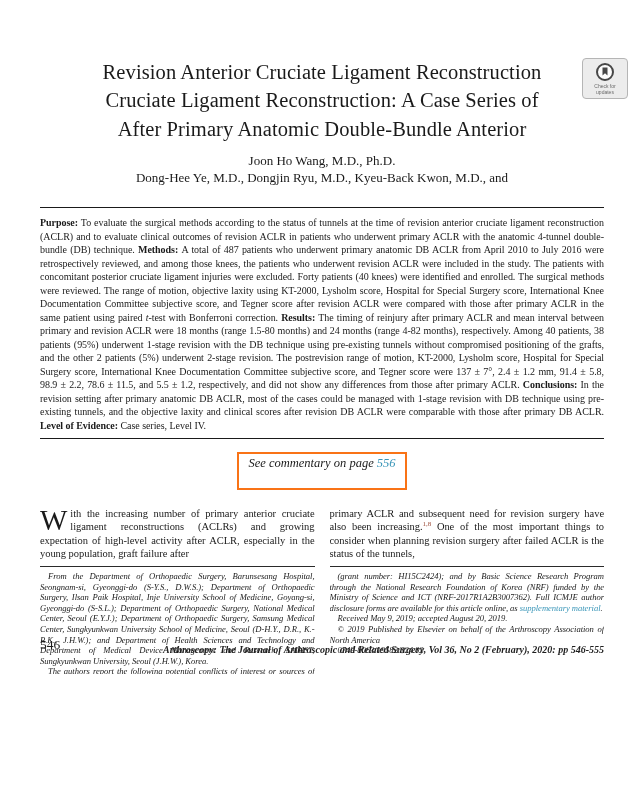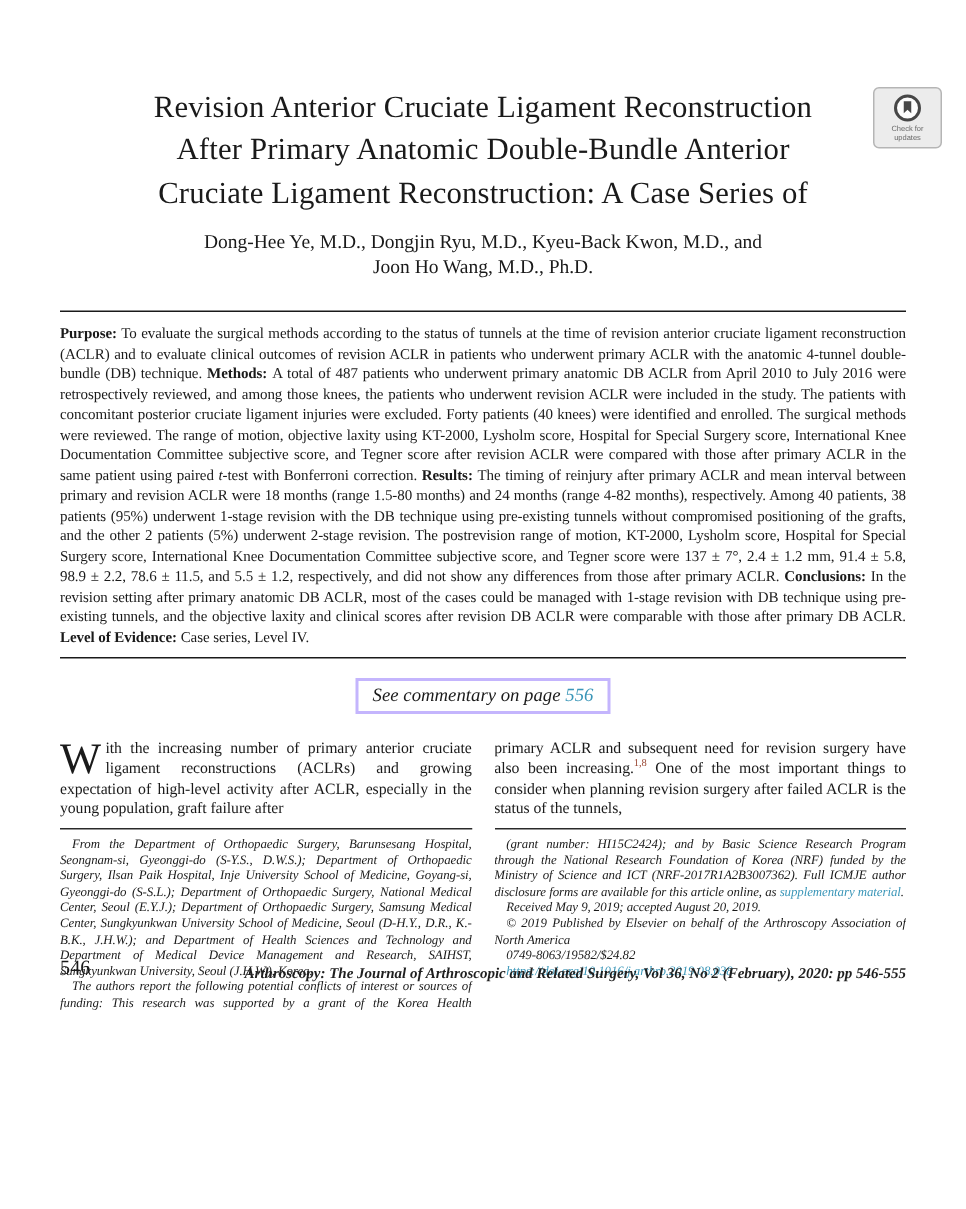--- a/index.html
+++ b/index.html
@@ -65,22 +65,22 @@
     font-size: 10px;
     line-height: 13.5px;
     text-align: justify;
     letter-spacing: -0.05px;
   }
 
   
   .commentary-wrap { margin-top: 13px; text-align: center; }
   .commentary-box {
     display: inline-block;
-    border: 2px solid #c4b5fd;
-    padding: 2px 9px 3px 9px;
+    border: 2px solid #f97316;
+    padding: 2px 9px 17px 9px;
     font-size: 12.5px;
   }
 
   
   .columns {
     margin-top: 17px;
     display: flex;
     gap: 15px;
     height: 216px;
     overflow: hidden;
@@ -141,27 +141,27 @@
         </svg>
     </div>
     <div class="badge-text">
       <span>Check for</span><br>
       <span>updates</span>
     </div>
   </div>
 
   <h1 class="title">
     <span class="tline">Revision Anterior Cruciate Ligament Reconstruction</span>
+    <span class="tline">Cruciate Ligament Reconstruction: A Case Series of</span>
     <span class="tline">After Primary Anatomic Double-Bundle Anterior</span>
-    <span class="tline">Cruciate Ligament Reconstruction: A Case Series of</span>
   </h1>
 
   <div class="authors">
+    <span class="aline">Joon Ho Wang, M.D., Ph.D.</span>
     <span class="aline">Dong-Hee Ye, M.D., Dongjin Ryu, M.D., Kyeu-Back Kwon, M.D., and</span>
-    <span class="aline">Joon Ho Wang, M.D., Ph.D.</span>
   </div>
 
   <div class="rule rule-1"></div>
 
   <p class="abstract"><span class="r-b">Purpose: </span><span class="r-n">To evaluate the surgical methods according to the status of tunnels at the time of revision anterior cruciate ligament reconstruction (ACLR) and to evaluate clinical outcomes of revision ACLR in patients who underwent primary ACLR with the anatomic 4-tunnel double-bundle (DB) technique. </span><span class="r-b">Methods: </span><span class="r-n">A total of 487 patients who underwent primary anatomic DB ACLR from April 2010 to July 2016 were retrospectively reviewed, and among those knees, the patients who underwent revision ACLR were included in the study. The patients with concomitant posterior cruciate ligament injuries were excluded. Forty patients (40 knees) were identified and enrolled. The surgical methods were reviewed. The range of motion, objective laxity using KT-2000, Lysholm score, Hospital for Special Surgery score, International Knee Documentation Committee subjective score, and Tegner score after revision ACLR were compared with those after primary ACLR in the same patient using paired </span><span class="r-i">t</span><span class="r-n">-test with Bonferroni correction. </span><span class="r-b">Results: </span><span class="r-n">The timing of reinjury after primary ACLR and mean interval between primary and revision ACLR were 18 months (range 1.5-80 months) and 24 months (range 4-82 months), respectively. Among 40 patients, 38 patients (95%) underwent 1-stage revision with the DB technique using pre-existing tunnels without compromised positioning of the grafts, and the other 2 patients (5%) underwent 2-stage revision. The postrevision range of motion, KT-2000, Lysholm score, Hospital for Special Surgery score, International Knee Documentation Committee subjective score, and Tegner score were 137 ± 7°, 2.4 ± 1.2 mm, 91.4 ± 5.8, 98.9 ± 2.2, 78.6 ± 11.5, and 5.5 ± 1.2, respectively, and did not show any differences from those after primary ACLR. </span><span class="r-b">Conclusions: </span><span class="r-n">In the revision setting after primary anatomic DB ACLR, most of the cases could be managed with 1-stage revision with DB technique using pre-existing tunnels, and the objective laxity and clinical scores after revision DB ACLR were comparable with those after primary DB ACLR. </span><span class="r-b">Level of Evidence: </span><span class="r-n">Case series, Level IV.</span></p>
 
   <div class="rule rule-2"></div>
 
   <div class="commentary-wrap">
     <span class="commentary-box"><span class="r-i">See commentary on page </span><span class="r-ilink">556</span></span>
@@ -179,21 +179,20 @@
     </div>
 
     <div class="col">
       <p class="body-par"><span class="r-n">primary ACLR and subsequent need for revision surgery have also been increasing.</span><span class="r-sup">1,8</span><span class="r-n"> One of the most important things to consider when planning revision surgery after failed ACLR is the status of the tunnels,</span></p>
       <div class="fn">
         <div class="fn-rule"></div>
         <p><span class="r-n">(grant number: HI15C2424); and by Basic Science Research Program through the National Research Foundation of Korea (NRF) funded by the Ministry of Science and ICT (NRF-2017R1A2B3007362). Full ICMJE author disclosure forms are available for this article online, as </span><span class="r-link">supplementary material</span><span class="r-n">.</span></p>
         <p><span class="r-n">Received May 9, 2019; accepted August 20, 2019.</span></p>
         <p><span class="r-n">© 2019 Published by Elsevier on behalf of the Arthroscopy Association of North America</span></p>
         <p><span class="r-n">0749-8063/19582/$24.82</span></p>
-        <p><span class="r-link">https://doi.org/10.1016/j.arthro.2019.08.038</span></p>
       </div>
     </div>
 
   </div>
 
   <div class="footer">
     <span class="pagenum">546</span>
     <span class="journal">Arthroscopy: The Journal of Arthroscopic and Related Surgery, Vol 36, No 2 (February), 2020: pp 546-555</span>
   </div>
 

